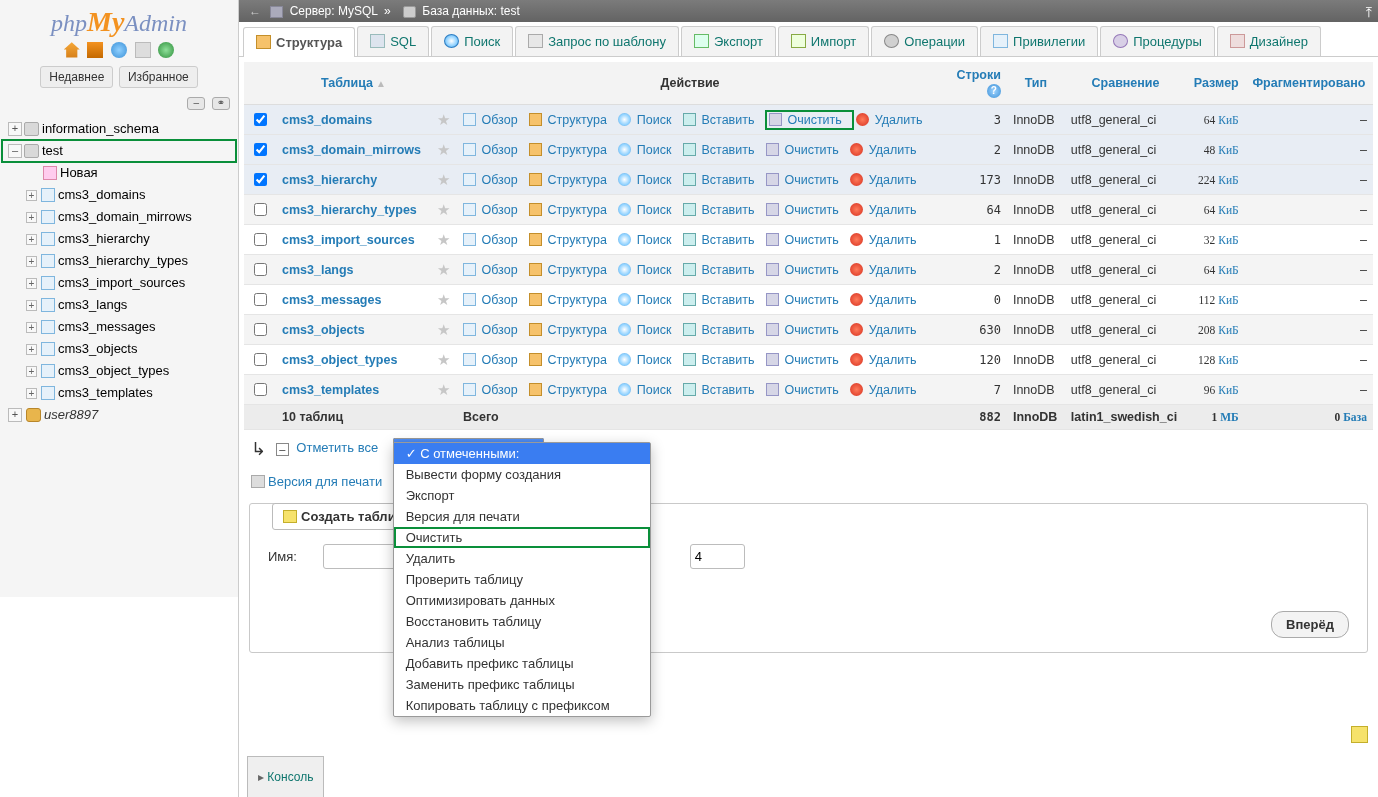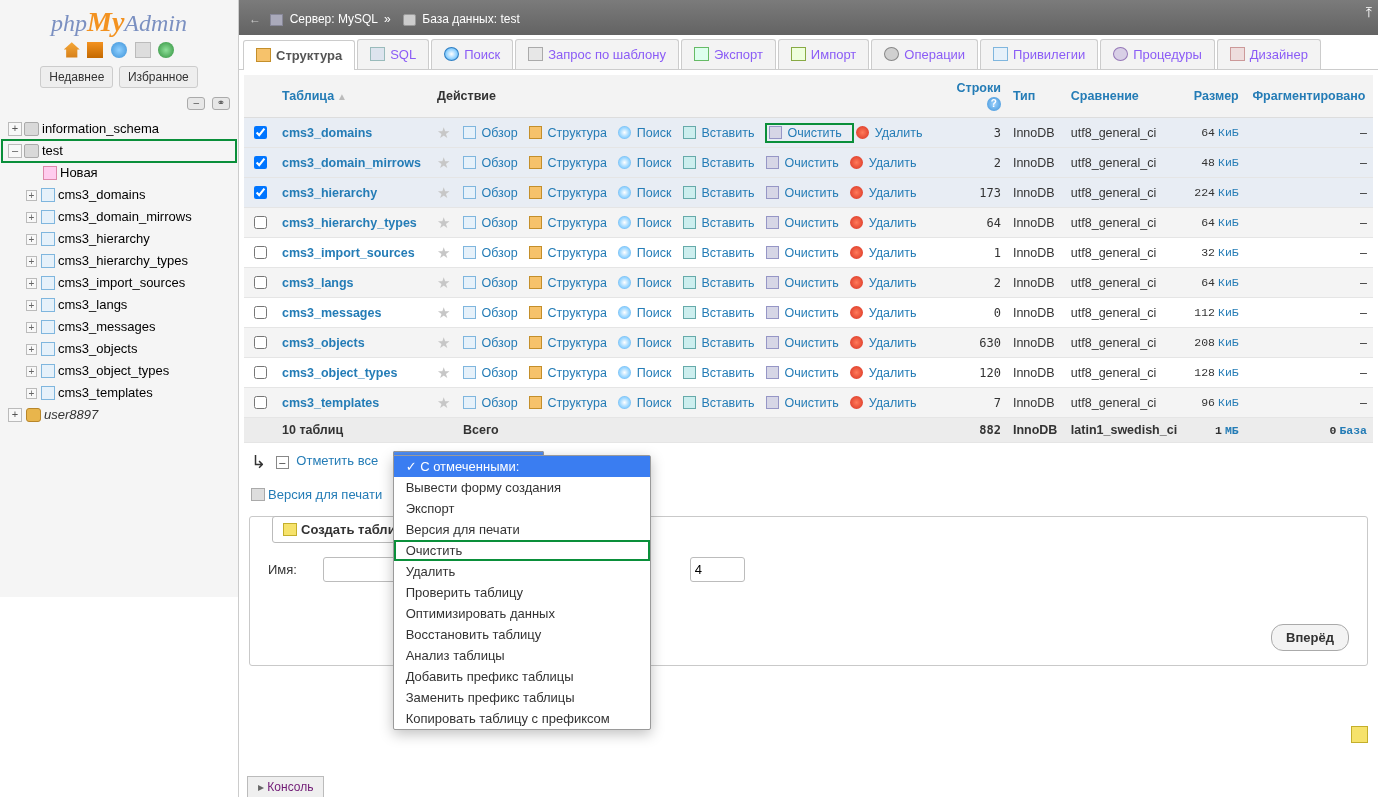--- a/index.html
+++ b/index.html
@@ -28,60 +28,60 @@
   .tn .dbic{display:inline-block;width:15px;height:14px;background:#d9d9d9;border:1px solid #aaa;border-radius:2px;vertical-align:middle;margin:0 3px 0 1px}
   .tn .tbic{display:inline-block;width:14px;height:14px;border:1px solid #7fb6de;background:#e6f1fa;vertical-align:middle;margin:0 3px 0 2px}
   .tn a{color:#000}
   .tn.lvl0{padding-left:6px}
   .tn.lvl1{padding-left:24px}
   .tn.sel0{outline:2px solid #0a8f3a;outline-offset:-1px}
   .tn .plg{display:inline-block;width:11px;height:11px;border:1px solid #bbb;background:#f8f8f8;text-align:center;line-height:9px;font-size:10px;color:#666;vertical-align:middle;margin-right:2px}
   .usic{display:inline-block;width:15px;height:14px;background:#e8b54c;border:1px solid #b8862a;border-radius:3px;vertical-align:middle;margin:0 3px}
   
   #main{margin-left:238px;position:relative;height:797px;border-left:1px solid #ccc}
-  #bc{background:linear-gradient(#7b7b7b,#636363);color:#fff;font-size:12px;padding:10px 10px;height:35px;line-height:18px}
+  #bc{background:linear-gradient(#7b7b7b,#636363);color:#fff;font-size:12px;padding:2px 10px;height:22px;line-height:18px}
   #bc .srvic{display:inline-block;width:13px;height:12px;background:#aab;border:1px solid #889;vertical-align:middle;margin-right:3px}
   #bc .dbic2{display:inline-block;width:13px;height:12px;background:#ccc;border:1px solid #999;border-radius:2px;vertical-align:middle;margin:0 3px 0 6px}
   #collapse-up{position:absolute;right:6px;top:3px;color:#fff;font-size:14px}
   #tabs{background:#fff;border-bottom:1px solid #ccc;padding:4px 4px 0;white-space:nowrap}
-  #tabs .tab{display:inline-block;padding:7px 12px;border:1px solid #ccc;border-bottom:none;margin-right:2px;background:#f3f3f3;border-radius:3px 3px 0 0;color:#8b5cf6;cursor:pointer;font-size:13px}
+  #tabs .tab{display:inline-block;padding:7px 12px;border:1px solid #ccc;border-bottom:none;margin-right:2px;background:#f3f3f3;border-radius:3px 3px 0 0;color:#0f766e;cursor:pointer;font-size:13px}
   #tabs .tab.active{background:#fff;color:#555;position:relative;top:1px;font-weight:bold}
   .tab .tic{display:inline-block;width:15px;height:14px;vertical-align:-2px;margin-right:5px}
   .ti-struct{background:#f6c26b;border:1px solid #c48f2b}
   .ti-sql{background:#dde4ee;border:1px solid #9bb}
   .ti-search{border-radius:50%;background:radial-gradient(#fff,#8cd0ff 60%,#2e7fc4);border:1px solid #2e7fc4}
   .ti-query{background:#e7e7e7;border:1px solid #aaa}
   .ti-export{background:#dfe;border:1px solid #6b6}
   .ti-import{background:#efd;border:1px solid #8a4}
   .ti-ops{border-radius:50%;background:#d0d0d0;border:1px solid #888}
   .ti-priv{background:#e6f1fa;border:1px solid #7fb6de}
   .ti-proc{border-radius:50%;background:#d8cfe6;border:1px solid #9578b8}
   .ti-design{background:#edd;border:1px solid #c99}
   
   #tblwrap{padding:5px 5px 0}
   table.data{width:100%;border-collapse:collapse;font-size:12.5px}
-  table.data th{background:#f3f3f3;text-align:left;padding:6px 6px;border-bottom:1px solid #ddd;color:#333;font-weight:bold}
+  table.data th{background:#f3f3f3;text-align:center;padding:6px 6px;border-bottom:1px solid #ddd;color:#333;font-weight:bold}
   table.data th a{color:#247cb6}
   table.data td{padding:5px 6px;border-bottom:1px solid #e5e5e5}
   tr.r0{background:#fff}
   tr.r1{background:#f4f4f4}
   tr.rsel{background:#e8edf4}
   .chk{width:26px;text-align:center}
   .tname a{color:#247cb6;font-weight:bold}
   .star{color:#c7c7c7;font-size:15px}
   .act a{color:#247cb6;margin-right:8px;white-space:nowrap}
   .act .ai{display:inline-block;width:13px;height:13px;vertical-align:-2px;margin-right:2px}
   .ai-br{background:#e6f1fa;border:1px solid #7fb6de}
   .ai-st{background:#f6c26b;border:1px solid #c48f2b}
   .ai-se{border-radius:50%;background:radial-gradient(#fff,#8cd0ff 60%,#2e7fc4)}
   .ai-in{background:#cee;border:1px solid #6aa}
   .ai-cl{background:#d6d6e6;border:1px solid #9696c6}
   .ai-de{border-radius:50%;background:radial-gradient(#ff7a5a,#d63020)}
   .num{text-align:right;font-family:monospace;font-size:12px}
-  .sz{white-space:nowrap;font-family:Liberation Mono, monospace;font-size:11.5px}
+  .sz{white-space:nowrap;font-family:Liberation Serif, serif;font-size:11.5px}
   .sz .u{color:#247cb6;margin-left:3px}
   .frag{text-align:right}
   tr.totals td{background:#ececec;font-weight:bold;border-top:1px solid #ccc}
   .hi-green{outline:2px solid #0a8f3a;outline-offset:-1px;padding:2px 3px;display:inline-block}
   
   #chkrow{padding:8px 12px}
   #chkrow .arrow{font-size:18px;vertical-align:middle;margin-right:6px}
   #chkrow .mchk{display:inline-block;width:13px;height:13px;border:1px solid #888;background:#fff;line-height:10px;text-align:center;font-size:11px;vertical-align:middle;margin-right:4px}
   #sel{position:relative;display:inline-block;vertical-align:middle}
   #selbtn{border:1px solid #999;background:linear-gradient(#4f8ff7,#2a63d6);color:#fff;padding:3px 26px 3px 10px;font-size:13px;border-radius:2px}
@@ -95,21 +95,21 @@
   #links2 .lic{display:inline-block;width:14px;height:13px;background:#ddd;border:1px solid #aaa;vertical-align:-2px;margin-right:3px}
   
   #createfs{margin:8px 10px 0;border:1px solid #c9c9c9;border-radius:3px;position:relative;padding:40px 18px 18px;min-height:150px}
   #createfs legend{position:absolute;top:-1px;left:22px;background:#fff;border:1px solid #bbb;border-radius:3px;padding:5px 10px;font-size:13px;font-weight:bold}
   #createfs legend .cic{display:inline-block;width:14px;height:13px;background:#f6e26b;border:1px solid #c4af2b;vertical-align:-2px;margin-right:4px}
   #createfs label{margin-right:22px}
   #createfs input[type=text]{border:1px solid #bcbcbc;border-radius:3px;padding:4px;font-size:13px}
   #createfs .go{position:absolute;right:18px;bottom:14px;border:1px solid #aaa;background:#f3f3f3;border-radius:12px;padding:5px 14px;font-size:13px;font-weight:bold;cursor:pointer}
   
   #console{position:absolute;bottom:0;left:0;right:0}
-  #console .cbtn{display:inline-block;border:1px solid #bbb;border-bottom:none;background:#efefef;padding:3px 10px;margin-left:8px;font-size:12px;color:#701a75}
+  #console .cbtn{display:inline-block;border:1px solid #bbb;border-bottom:none;background:#efefef;padding:13px 10px;margin-left:8px;font-size:12px;color:#0f766e}
   #console .cbtn:before{content:"▸ ";color:#666}
   
   #bm{position:absolute;right:10px;bottom:54px;width:17px;height:17px;background:#f6e26b;border:1px solid #c4af2b}
   
   .help{display:inline-block;width:14px;height:14px;border-radius:50%;background:radial-gradient(#9fd4ff,#3a8fd6);color:#fff;font-size:10px;line-height:14px;text-align:center;margin-top:2px}
   .sort-ic{color:#bbb;font-size:10px;margin-left:3px}
 </style>
 </head>
 <body>
 

